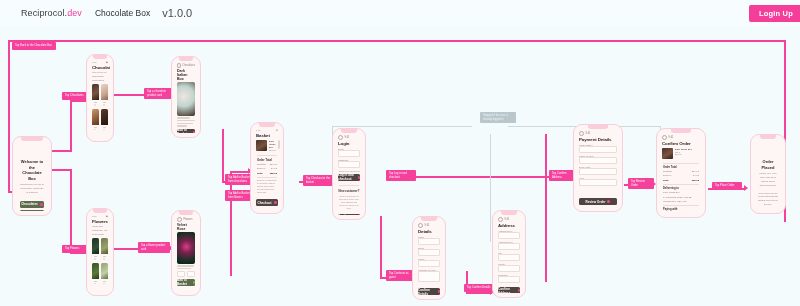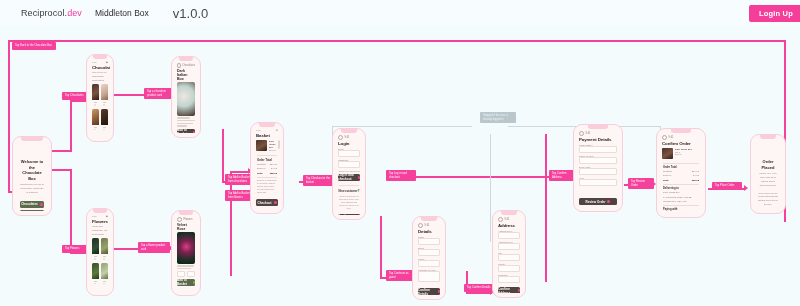--- a/index.html
+++ b/index.html
@@ -15,21 +15,21 @@
   .topbar{
     position:absolute;left:0;top:0;width:800px;height:26px;
     background:#f7fcfe;
     display:flex;align-items:center;
     z-index:60;
     padding-left:11px;
   }
   .brand{font-size:9px;color:#3b3b3b;margin-left:10px;letter-spacing:.1px;}
   .brand .dev{color:#f2399d;}
   .proj{font-size:8.5px;color:#2e2e2e;margin-left:13px;}
-  .ver{font-size:13px;color:#4a4a4a;margin-left:24px;}
+  .ver{font-size:11px;color:#4a4a4a;margin-left:12px;}
   .signup{
     position:absolute;right:8px;top:5px;
     background:#f53d9a;color:#fff;border:none;border-radius:2px;
     font-family:"Liberation Sans",sans-serif;
     font-size:7.5px;font-weight:bold;padding:4px 10px;cursor:pointer;
     letter-spacing:.2px;
   }
 
   
   .canvas{position:absolute;left:0;top:26px;width:800px;height:280px;}
@@ -110,21 +110,21 @@
   .bigtitle{font-size:4px;font-weight:bold;color:#2f2422;text-align:center;line-height:1.4;padding:0 3px;}
   .smalltxt{font-size:2.4px;color:#94847f;text-align:center;line-height:1.6;padding:2px 4px;}
 </style>
 </head>
 <body>
 
 <div id="app">
 
   <div class="topbar">
     <div class="brand"><span>Reciprocol.</span><span class="dev">dev</span></div>
-    <div class="proj">Middleton Box</div>
+    <div class="proj">Chocolate Box</div>
     <div class="ver">v1.0.0</div>
     <button class="signup">Login Up</button>
   </div>
 
   <div class="canvas">
 
     <div class="ln h" style="left:8px;top:14px;width:778px;"></div>
     <div class="ln v" style="left:8px;top:14px;height:152px;"></div>
     <div class="ln v" style="left:784px;top:14px;height:182px;"></div>
     <div class="ln h" style="left:8px;top:165px;width:14px;"></div>

